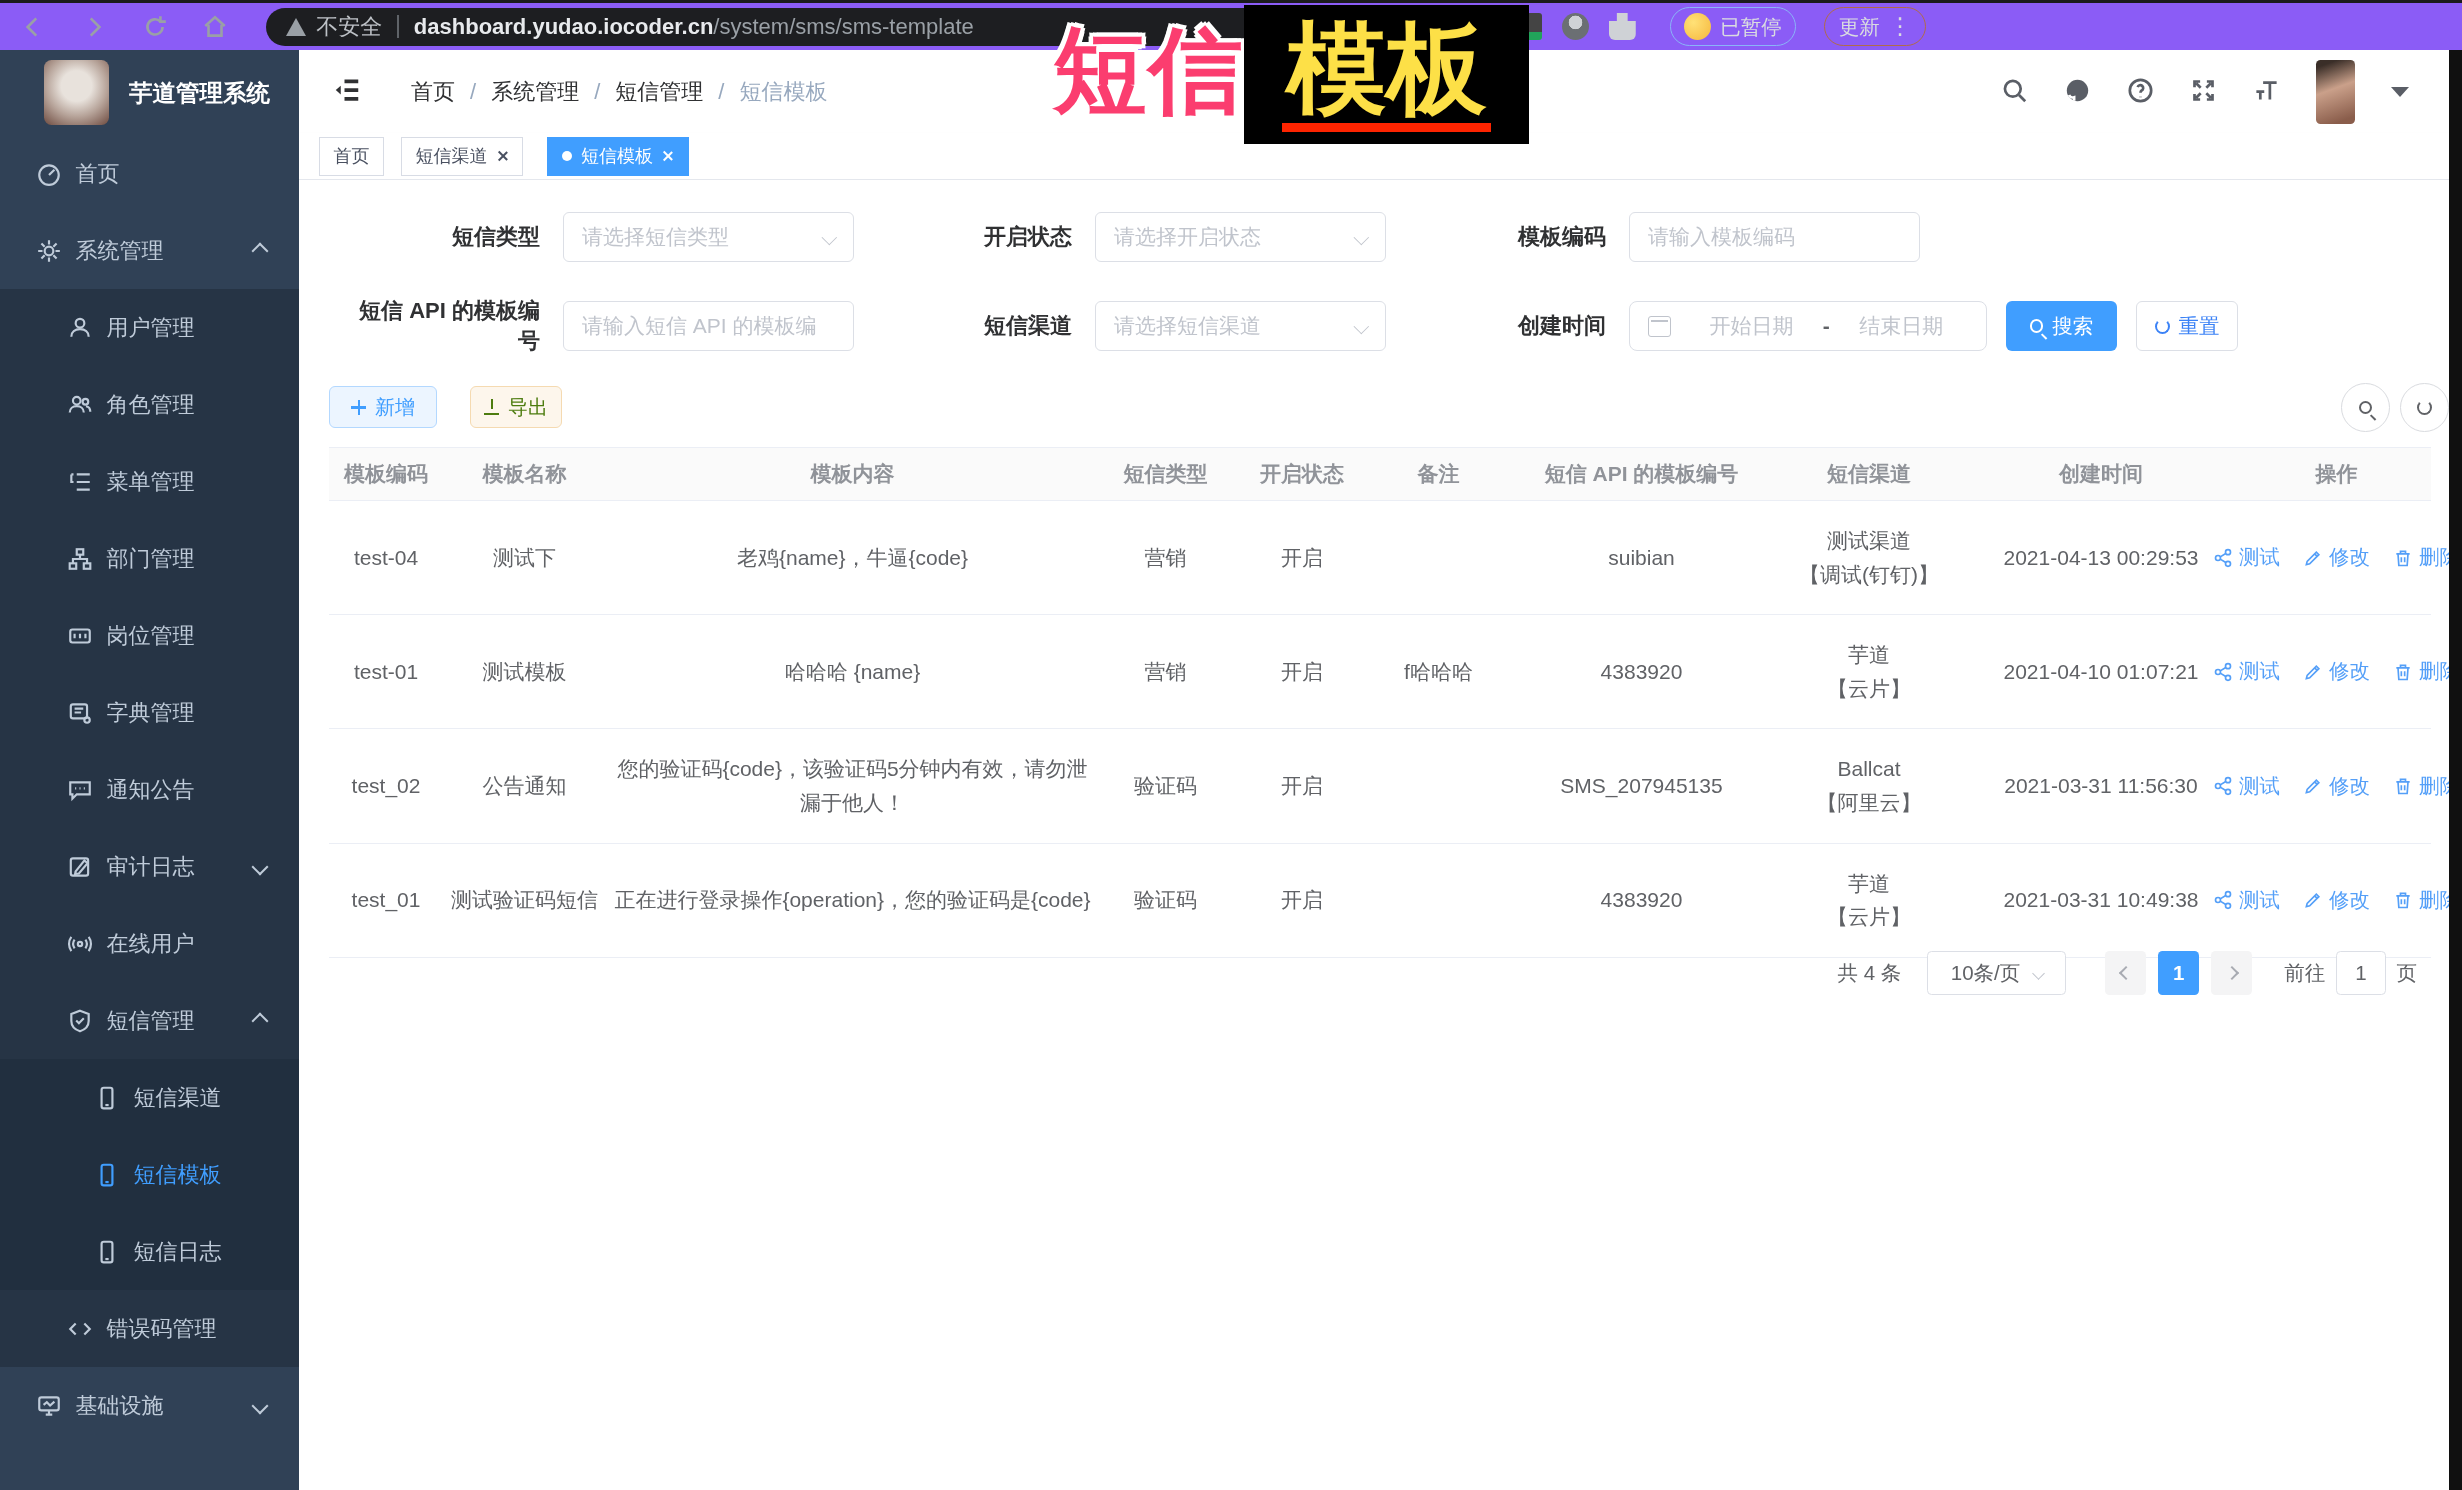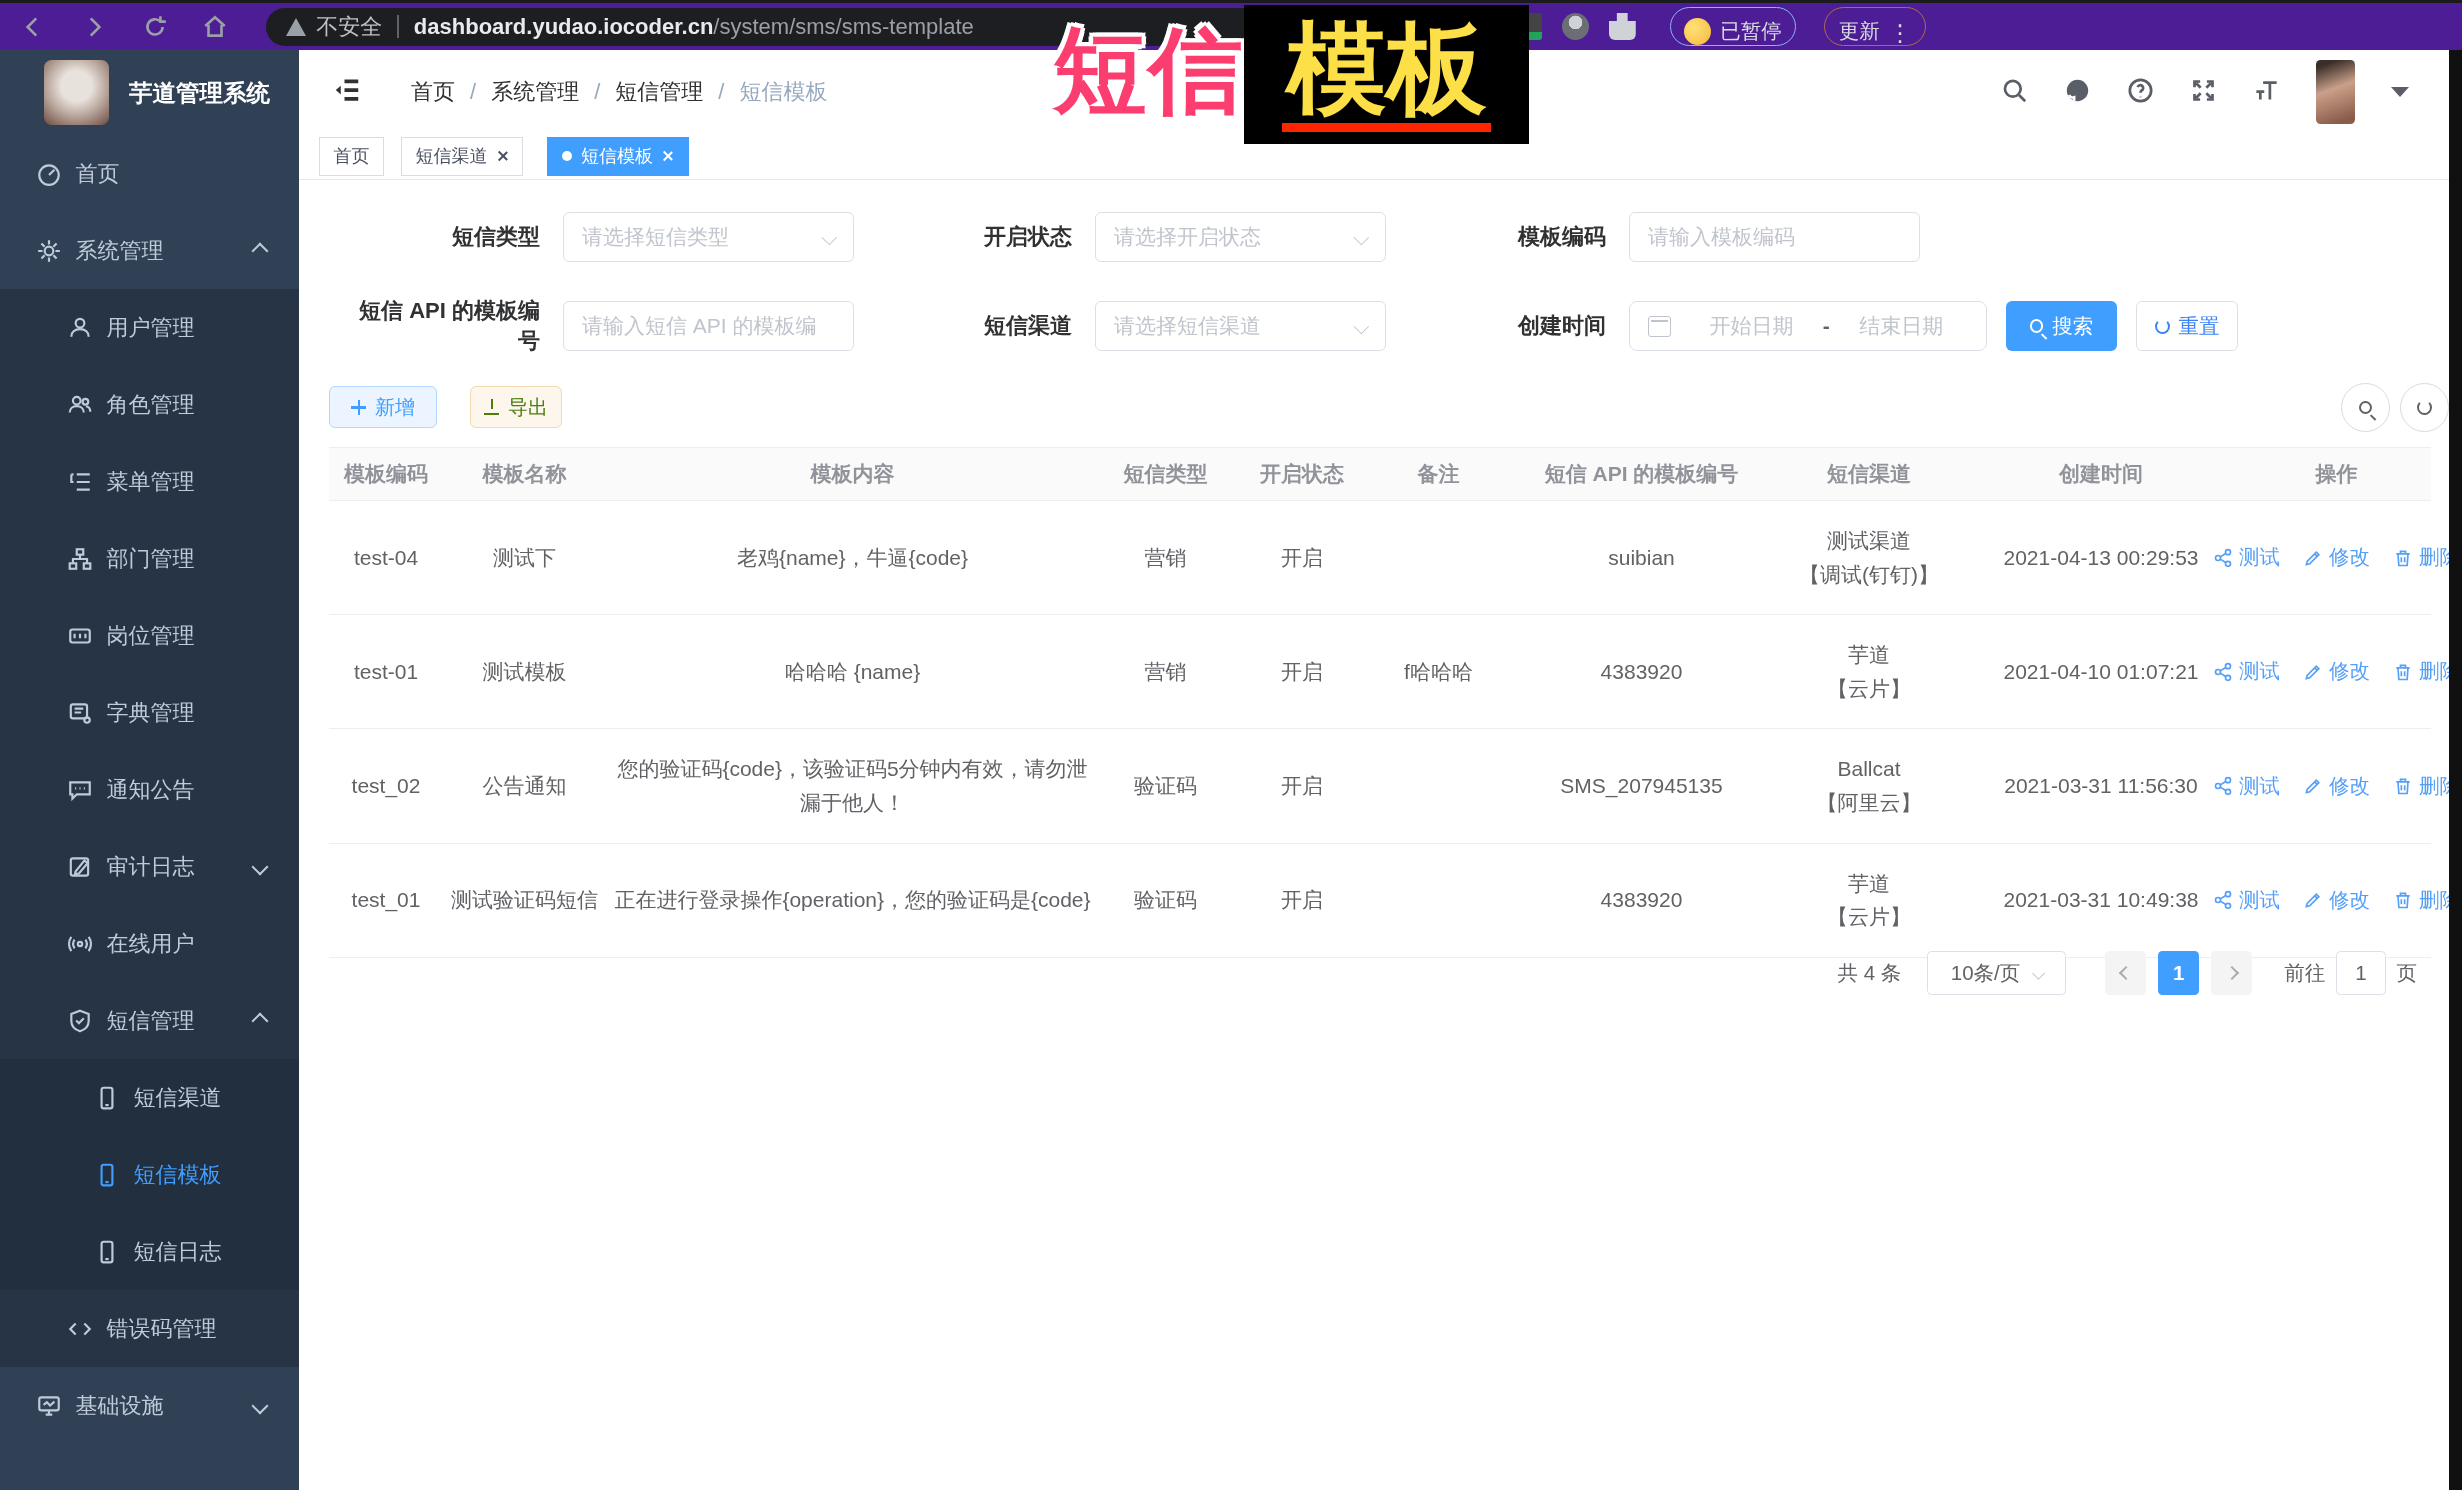--- a/index.html
+++ b/index.html
@@ -1,32 +1,32 @@
 <!DOCTYPE html>
 <html style="font-size:12px"><head>
 <meta charset="utf-8">
 <style>
   *{box-sizing:border-box;margin:0;padding:0;}
   body{font-family:"Liberation Sans","DejaVu Sans",sans-serif;background:#888;}
   #screen{position:relative;width:2462px;height:1490px;background:#fff;overflow:hidden;}
 
   
-  .browser{position:absolute;top:0;left:0;width:100%;height:50px;background:#4c1d95;border-top:3.8px solid #1b1b1d;display:flex;align-items:center;z-index:5;gap:11px;}
+  .browser{position:absolute;top:0;left:0;width:100%;height:50px;background:#8b5cf6;border-top:3.8px solid #1b1b1d;display:flex;align-items:center;z-index:5;gap:11px;}
   .nav-ico{width:33px;height:33px;margin-left:16.7px;display:flex;align-items:center;justify-content:center;color:#9aa0a6;flex:0 0 auto;}
   .nav-ico svg{width:26px;height:26px;stroke:currentColor;fill:none;stroke-width:2.4;}
   .urlbar{height:38px;flex:0 0 1023px;margin-left:23px;background:#1d1e21;border-radius:20px;display:flex;align-items:center;padding:0 20px;color:#bdc1c6;font-size:22px;}
   .warn-tri{width:0;height:0;border-left:10.6px solid transparent;border-right:10.6px solid transparent;border-bottom:18px solid #9aa0a6;margin-right:10.6px;}
   .url-div{width:1.5px;height:23px;background:#5f6368;margin:0 15px;}
   .url-host{color:#e8eaed;font-weight:700;}
   .url-path{color:#9aa0a6;}
   .star{margin-left:auto;color:#9aa0a6;}
   .star svg{width:24px;height:24px;fill:none;stroke:currentColor;stroke-width:2.2;}
   .ext{display:flex;align-items:center;gap:20px;margin-left:27px;}
   .ext .eico{width:27px;height:27px;border-radius:50%;flex:0 0 auto;}
-  .pill{height:39px;border-radius:20.5px;display:flex;align-items:flex-end;padding:0 13.6px;font-size:20.5px;color:#dadce0;gap:9px;flex:0 0 auto;}
+  .pill{height:39px;border-radius:20.5px;display:flex;align-items:center;padding:0 13.6px;font-size:20.5px;color:#dadce0;gap:9px;flex:0 0 auto;}
   .pill.paused{border:1.5px solid #8ab4f8;margin-left:23px;}
   .pill.update{border:1.5px solid #b06b4a;margin-left:16.7px;margin-right:6px;}
   .emoji{width:27px;height:27px;border-radius:50%;background:radial-gradient(circle at 35% 35%,#ffe177,#f6b73c);}
   .vdots{color:#dadce0;font-size:23px;letter-spacing:0;line-height:1;}
 
   
   .anno{position:absolute;left:1053px;top:0;z-index:99;display:flex;align-items:flex-start;pointer-events:none;}
   .anno-pink{font-size:94px;font-weight:900;color:#fb3d6f;line-height:142px;letter-spacing:1.5px;
     text-shadow:-3.8px -3.8px 0 #fff,3.8px -3.8px 0 #fff,-3.8px 3.8px 0 #fff,3.8px 3.8px 0 #fff,0 -4.5px 0 #fff,0 4.5px 0 #fff,-4.5px 0 0 #fff,4.5px 0 0 #fff;}
   .anno-box{width:285px;height:139px;background:#000;margin-top:4.5px;display:flex;align-items:center;justify-content:center;}

